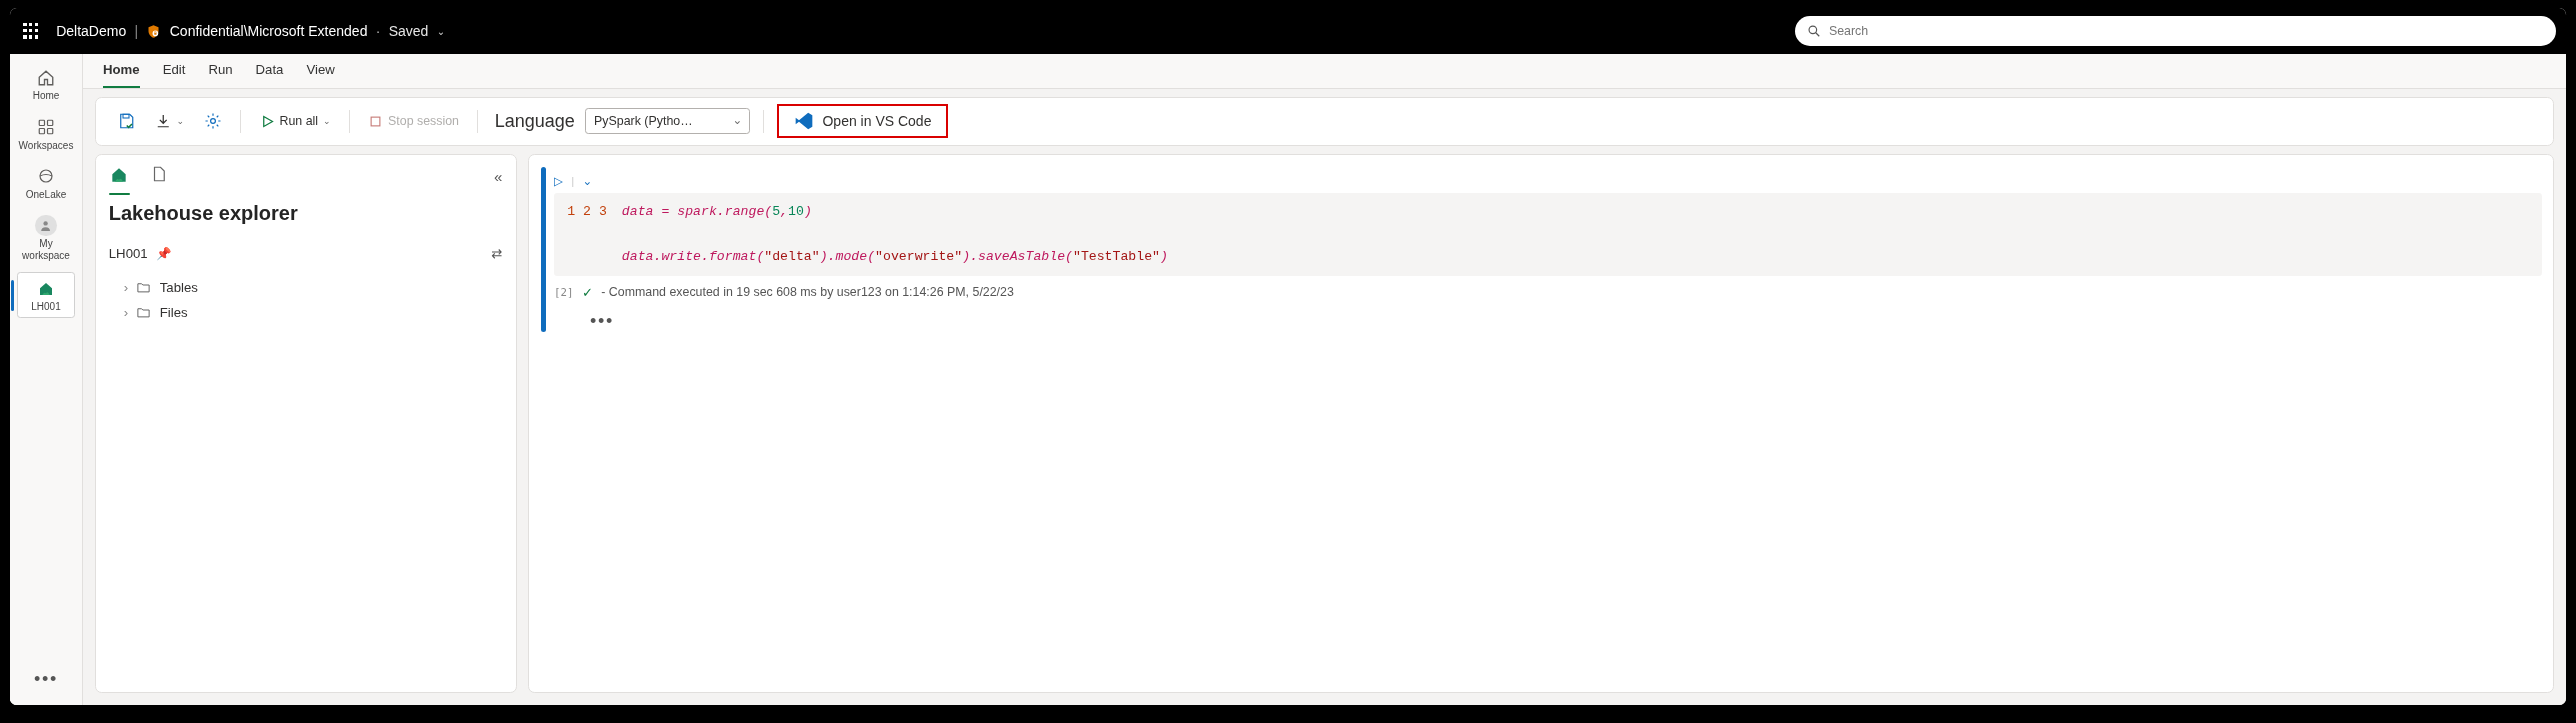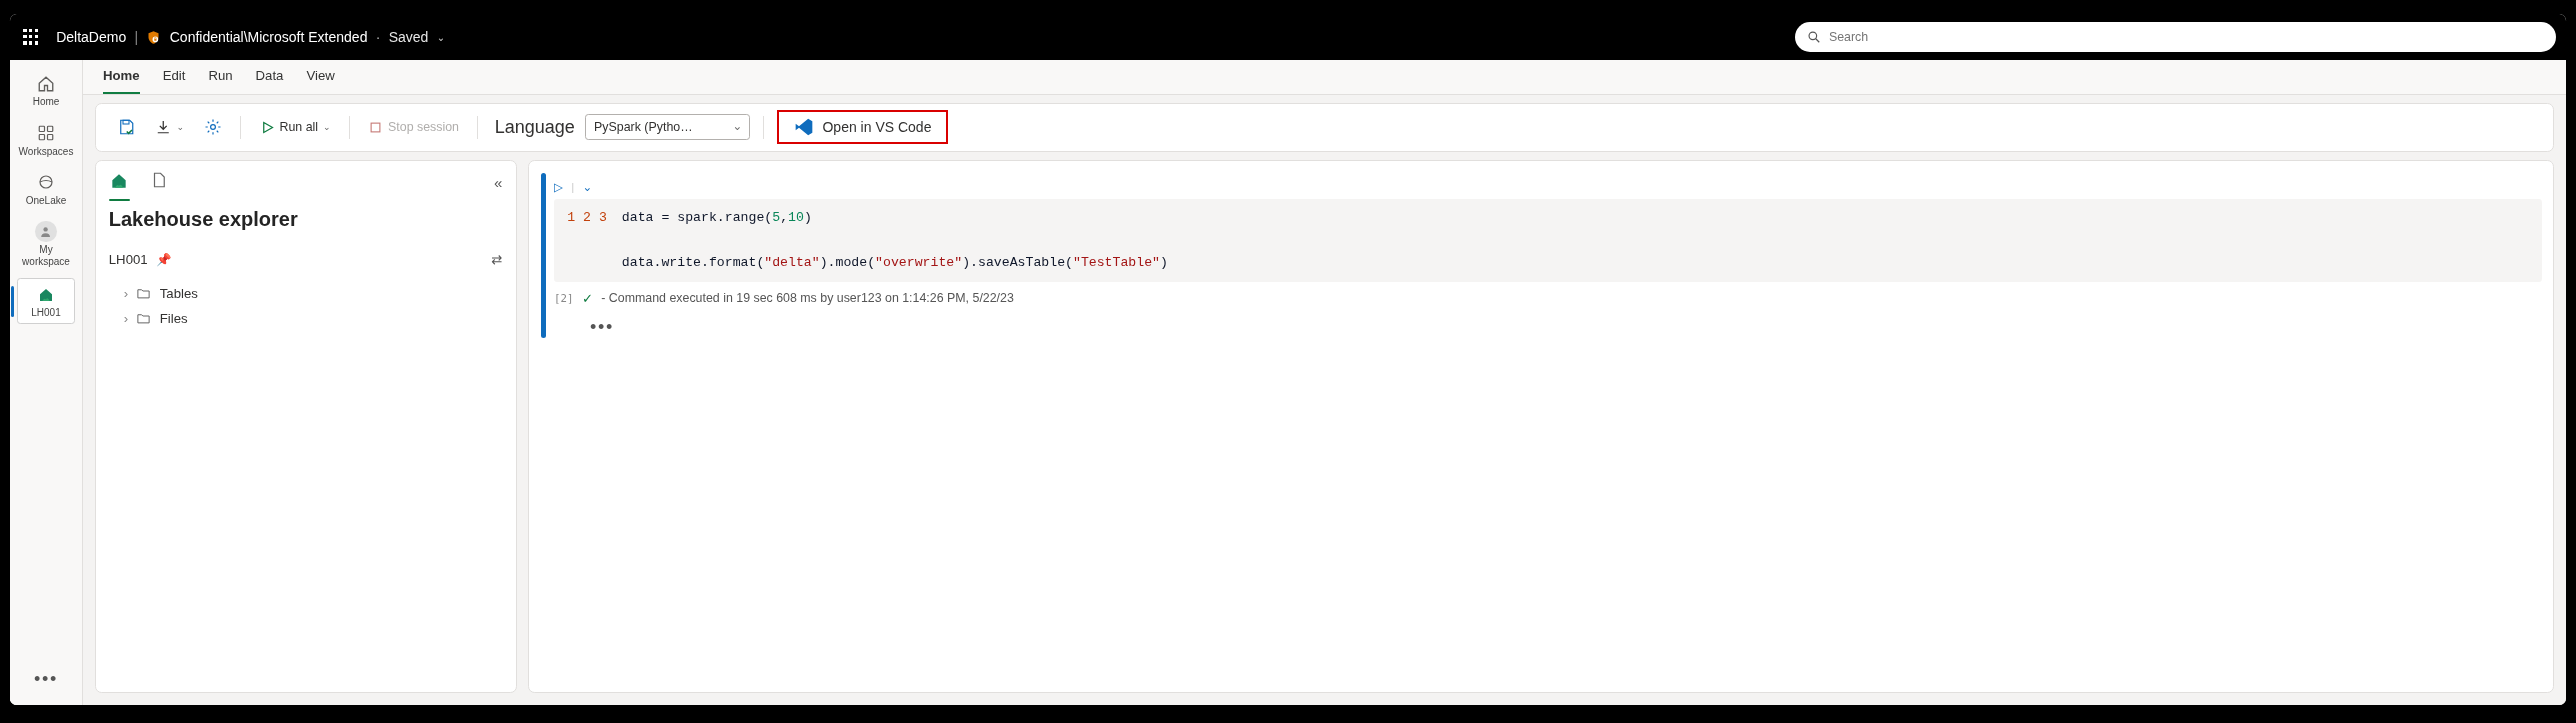--- a/index.html
+++ b/index.html
@@ -8,21 +8,21 @@
       padding: 0;
     }
     body {
       font-family: "Segoe UI", -apple-system, sans-serif;
       font-size: 11.6px;
       background: #000;
       color: #323130;
     }
     .outer-frame {
       background: #000;
-      padding: 14px 10px 18px 10px;
+      padding: 8px 10px 18px 10px;
       width: 2576px;
       height: 723px;
     }
     .app-frame {
       background: #fff;
       border-radius: 6.6px;
       overflow: hidden;
       height: 100%;
       display: flex;
       flex-direction: column;
@@ -371,21 +371,21 @@
     }
     .line-nums {
       color: #c2410c;
       text-align: right;
       padding-right: 15px;
       user-select: none;
     }
     .code-lines { white-space: pre; }
     .tok-str { color: #a31515; }
     .tok-num { color: #098658; }
-    .tok-default { color: #0f172a; }
+    .tok-default { color: #be185d; font-style: italic; }
     .exec-count {
       font-family: Consolas, monospace;
       font-size: 10.8px;
       color: #888;
     }
     .status-row {
       display: flex;
       align-items: center;
       gap: 8.3px;
       margin-top: 8.3px;

